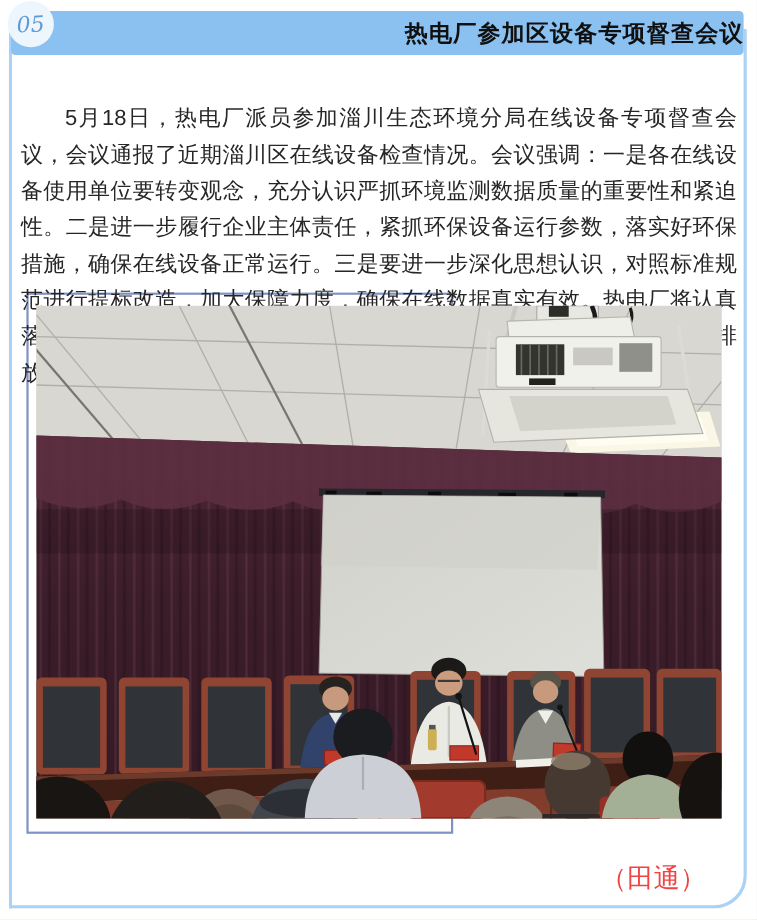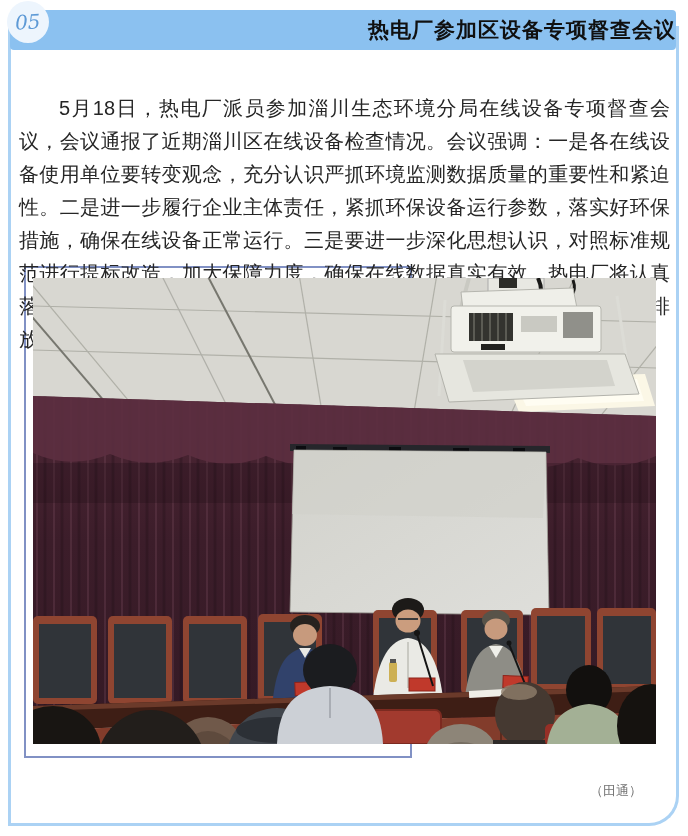--- a/index.html
+++ b/index.html
@@ -35,21 +35,21 @@
   .accent-rect{
     position:absolute;left:24px;top:266px;width:384px;height:488px;
     border:2px solid #8191c4;z-index:1;
   }
   .photo{
     position:absolute;left:33px;top:278px;width:623px;height:466px;z-index:3;
     background:#d8d7d1;
   }
   .photo svg{display:block;width:623px;height:466px;}
   .attribution{
-    position:absolute;top:782px;right:46px;font-size:13px;color:#737373;z-index:2;
+    position:absolute;top:782px;right:46px;font-size:24px;color:#ef4444;z-index:2;
   }
 </style>
 </head>
 <body>
 
 <div id="canvas">
 
   <div class="frame"></div>
 
   <div class="titlebar">

